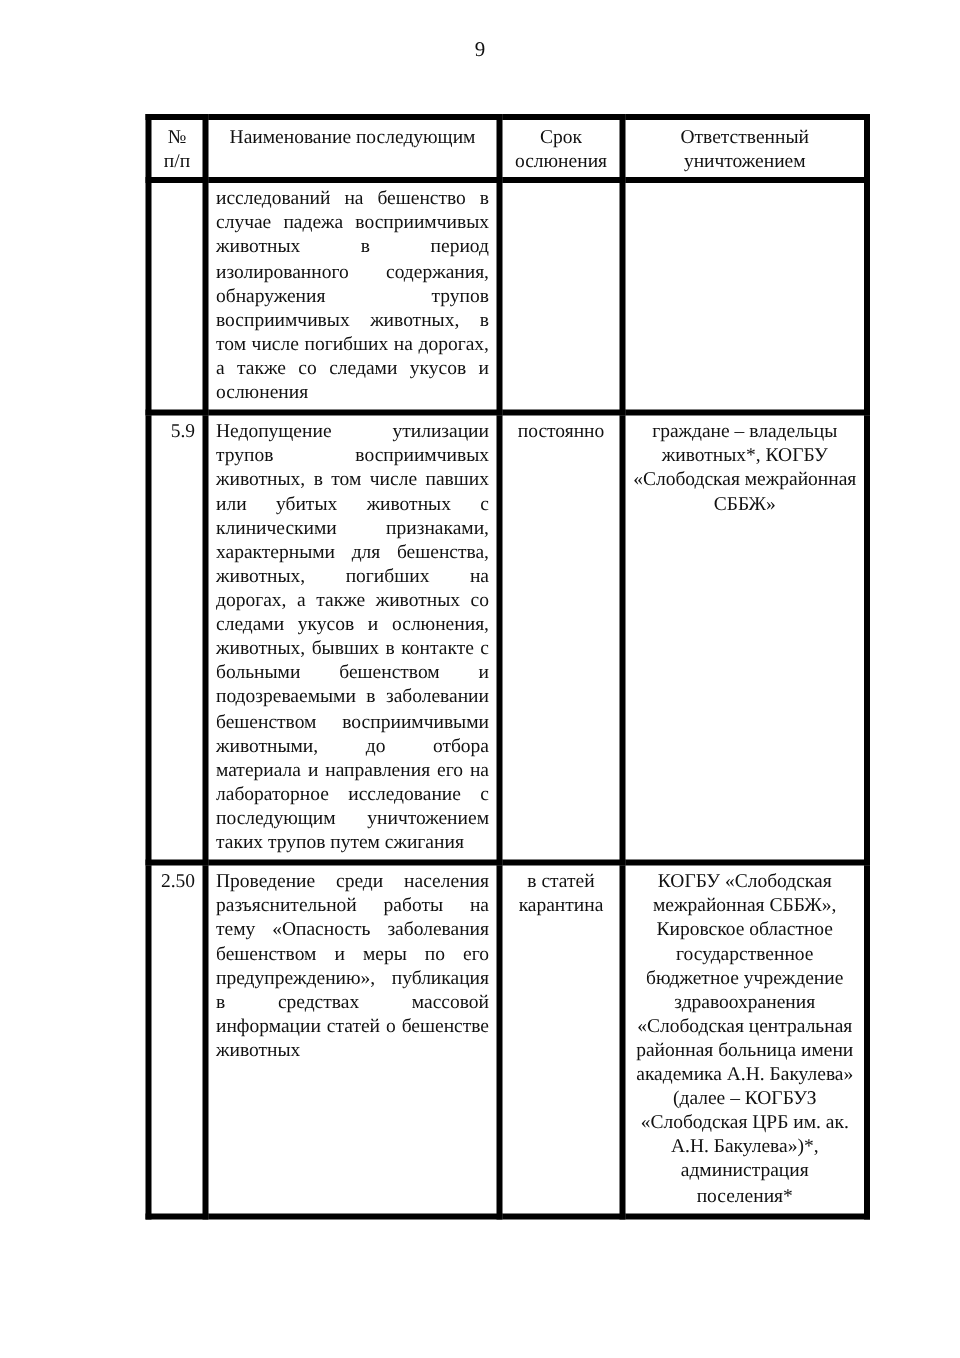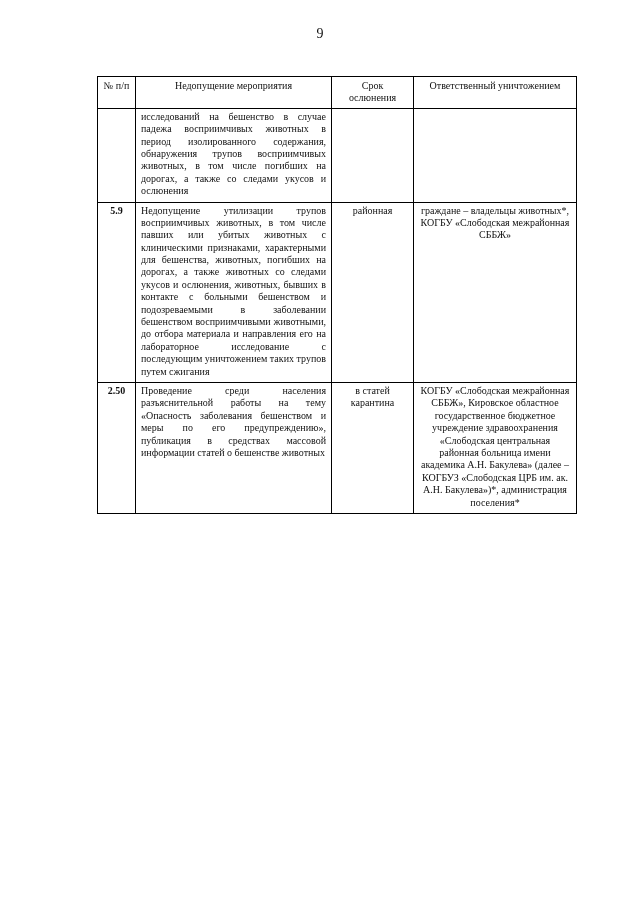--- a/index.html
+++ b/index.html
@@ -30,37 +30,36 @@
     margin-left: 97px;
     width: 479px;
     table-layout: fixed;
   }
   table.doc-table col.col-num { width: 38px; }
   table.doc-table col.col-activity { width: 196px; }
   table.doc-table col.col-term { width: 82px; }
   table.doc-table col.col-resp { width: 163px; }
   table.doc-table th,
   table.doc-table td {
-    border: 1px solid #000000;
-    font-size: 10px;
+    border: 4px solid #000000;
+    font-size: 13px;
     line-height: 1.24;
     vertical-align: top;
     padding: 2px 5px 4px 5px;
     box-sizing: border-box;
   }
   table.doc-table th {
     font-weight: normal;
     text-align: center;
     padding-top: 3px;
     padding-bottom: 3px;
   }
   td.cell-num {
-    text-align: center;
+    text-align: right;
     padding-left: 6px;
-    font-weight: bold;
   }
   td.cell-activity {
     text-align: justify;
     hyphens: auto;
     -webkit-hyphens: auto;
   }
   td.cell-term {
     text-align: center;
   }
   td.cell-resp {
@@ -79,36 +78,36 @@
   <table class="doc-table">
     <colgroup>
       <col class="col-num">
       <col class="col-activity">
       <col class="col-term">
       <col class="col-resp">
     </colgroup>
     <thead>
       <tr>
         <th>№ п/п</th>
-        <th>Недопущение мероприятия</th>
+        <th>Наименование последующим</th>
         <th>Срок ослюнения</th>
         <th>Ответственный уничтожением</th>
       </tr>
     </thead>
     <tbody>
       <tr>
         <td class="cell-num"></td>
         <td class="cell-activity">исследований на бешенство в случае падежа восприимчивых животных в период изолированного содержания, обнаружения трупов восприимчивых животных, в том числе погибших на дорогах, а также со следами укусов и ослюнения</td>
         <td class="cell-term"></td>
         <td class="cell-resp"></td>
       </tr>
       <tr>
         <td class="cell-num">5.9</td>
         <td class="cell-activity">Недопущение утилизации трупов восприимчивых животных, в том числе павших или убитых животных с клиническими признаками, характерными для бешенства, животных, погибших на дорогах, а также животных со следами укусов и ослюнения, животных, бывших в контакте с больными бешенством и подозреваемыми в заболевании бешенством восприимчивыми животными, до отбора материала и направления его на лабораторное исследование с последующим уничтожением таких трупов путем сжигания</td>
-        <td class="cell-term">районная</td>
+        <td class="cell-term">постоянно</td>
         <td class="cell-resp">граждане – владельцы животных*, КОГБУ «Слободская межрайонная СББЖ»</td>
       </tr>
       <tr>
         <td class="cell-num">2.50</td>
         <td class="cell-activity">Проведение среди населения разъяснительной работы на тему «Опасность заболевания бешенством и меры по его предупреждению», публикация в средствах массовой информации статей о бешенстве животных</td>
         <td class="cell-term">в статей карантина</td>
         <td class="cell-resp">КОГБУ «Слободская межрайонная СББЖ», Кировское областное государственное бюджетное учреждение здравоохранения «Слободская центральная районная больница имени академика А.Н. Бакулева» (далее – КОГБУЗ «Слободская ЦРБ им. ак. А.Н. Бакулева»)*, администрация поселения*</td>
       </tr>
     </tbody>
   </table>

